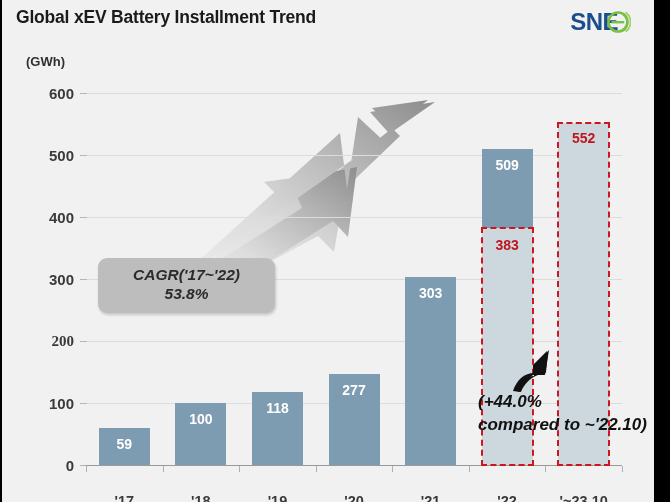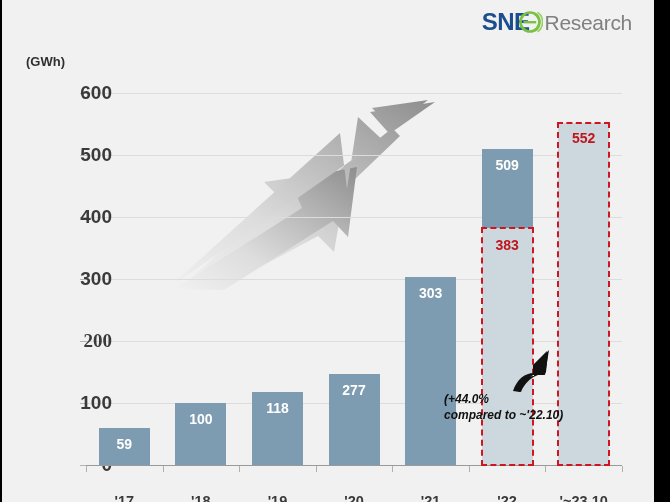--- a/index.html
+++ b/index.html
@@ -91,25 +91,24 @@
     top: 0;
     width: 652px;
     height: 502px;
   }
 
   .ytick {
     position: absolute;
     right: 0;
     width: 56px;
     text-align: right;
-    font-size: 19px;
+    font-size: 15px;
     font-weight: bold;
     color: #3a3a3a;
     transform: translateY(-50%);
-    padding-left: 38px;
   }
 
   .gridline {
     position: absolute;
     left: 84px;
     right: 32px;
     height: 1px;
     background: #dcdcdc;
   }
   .ytickmark {
@@ -197,55 +196,55 @@
     font-style: italic;
     font-weight: bold;
     color: #2b2b2b;
     font-size: 15.5px;
     line-height: 1.25;
   }
 
   
   #growth-note {
     position: absolute;
-    left: 442px;
+    left: 476px;
     top: 391px;
-    font-size: 12px;
+    font-size: 17px;
     font-weight: bold;
     font-style: italic;
     color: #111111;
     line-height: 1.35;
     white-space: nowrap;
   }
   #note-arrow {
     position: absolute;
     left: 508px;
     top: 342px;
     width: 46px;
     height: 52px;
   }
 </style>
 </head>
 <body>
 
 <div id="slide">
   <div id="page">
 
+    <div id="title">Global xEV Battery Installment Trend</div>
 
     <div id="logo">
       <span class="sne">SNE</span>
       <span class="swoosh">
         <svg width="26" height="26" viewBox="0 0 26 26">
           <circle cx="13" cy="13" r="9.5" fill="none" stroke="#7ac143" stroke-width="2.6"></circle>
           <path d="M6.5 13.2 L19.2 13.2" stroke="#7ac143" stroke-width="2.4" fill="none"></path>
           <path d="M17.5 4.5 A10 10 0 0 1 17.5 21.5" fill="none" stroke="#7ac143" stroke-width="2.2"></path>
           <path d="M20.5 3.2 A12 12 0 0 1 20.5 22.8" fill="none" stroke="#9fd06a" stroke-width="1.8"></path>
         </svg>
       </span>
-      <span class="research">Research</span>
     </div>
 
     <div id="unit-label">(GWh)</div>
 
     <div id="plot">
 
       <svg id="growth-arrow" viewBox="0 0 300 200" preserveAspectRatio="none">
         <defs>
           <linearGradient id="arrGrad" x1="0" y1="1" x2="1" y2="0">
             <stop offset="0%" stop-color="#f1f1f1"></stop>
@@ -309,20 +308,24 @@
         <div class="xtickmark" style="left: 466.857px; top: 466px;"></div>
         <div class="xlabel" style="left: 505.143px; top: 481px;">'22</div>
         <div class="bar light" style="left: 556.214px; width: 51px; top: 122.76px; height: 342.24px;"></div>
         <div class="barlabel red" style="left: 581.714px; top: 129.76px;">552</div>
         <div class="dashbox" style="left: 555.214px; width: 53px; top: 121.76px; height: 344.24px;"></div>
         <div class="xtickmark" style="left: 543.429px; top: 466px;"></div>
         <div class="xlabel" style="left: 581.714px; top: 481px;">'~23.10</div>
         <div class="xtickmark" style="left: 620px; top: 466px;"></div>
       </div>
 
+    <div id="cagr-box">
+      <div>CAGR('17~'22)</div>
+      <div>53.8%</div>
+    </div>
 
     <svg id="note-arrow" viewBox="0 0 46 52">
       <path d="M4,48 C8,40 16,34 24,34 L24,26 L25,25 L38,10 L36,30 L34,33 L28,33
                C20,36 14,42 11,50 Z" fill="#111111"></path>
       <path d="M23,33 L23,23 L37,9 L34,31 Z" fill="#111111"></path>
       <path d="M3,49 C7,37 15,31 24,31 L24,24 L39,8 L35,33 L28,31 C20,33 13,40 10,50 Z" fill="#111111"></path>
     </svg>
 
     <div id="growth-note">
       <div>(+44.0%</div>

